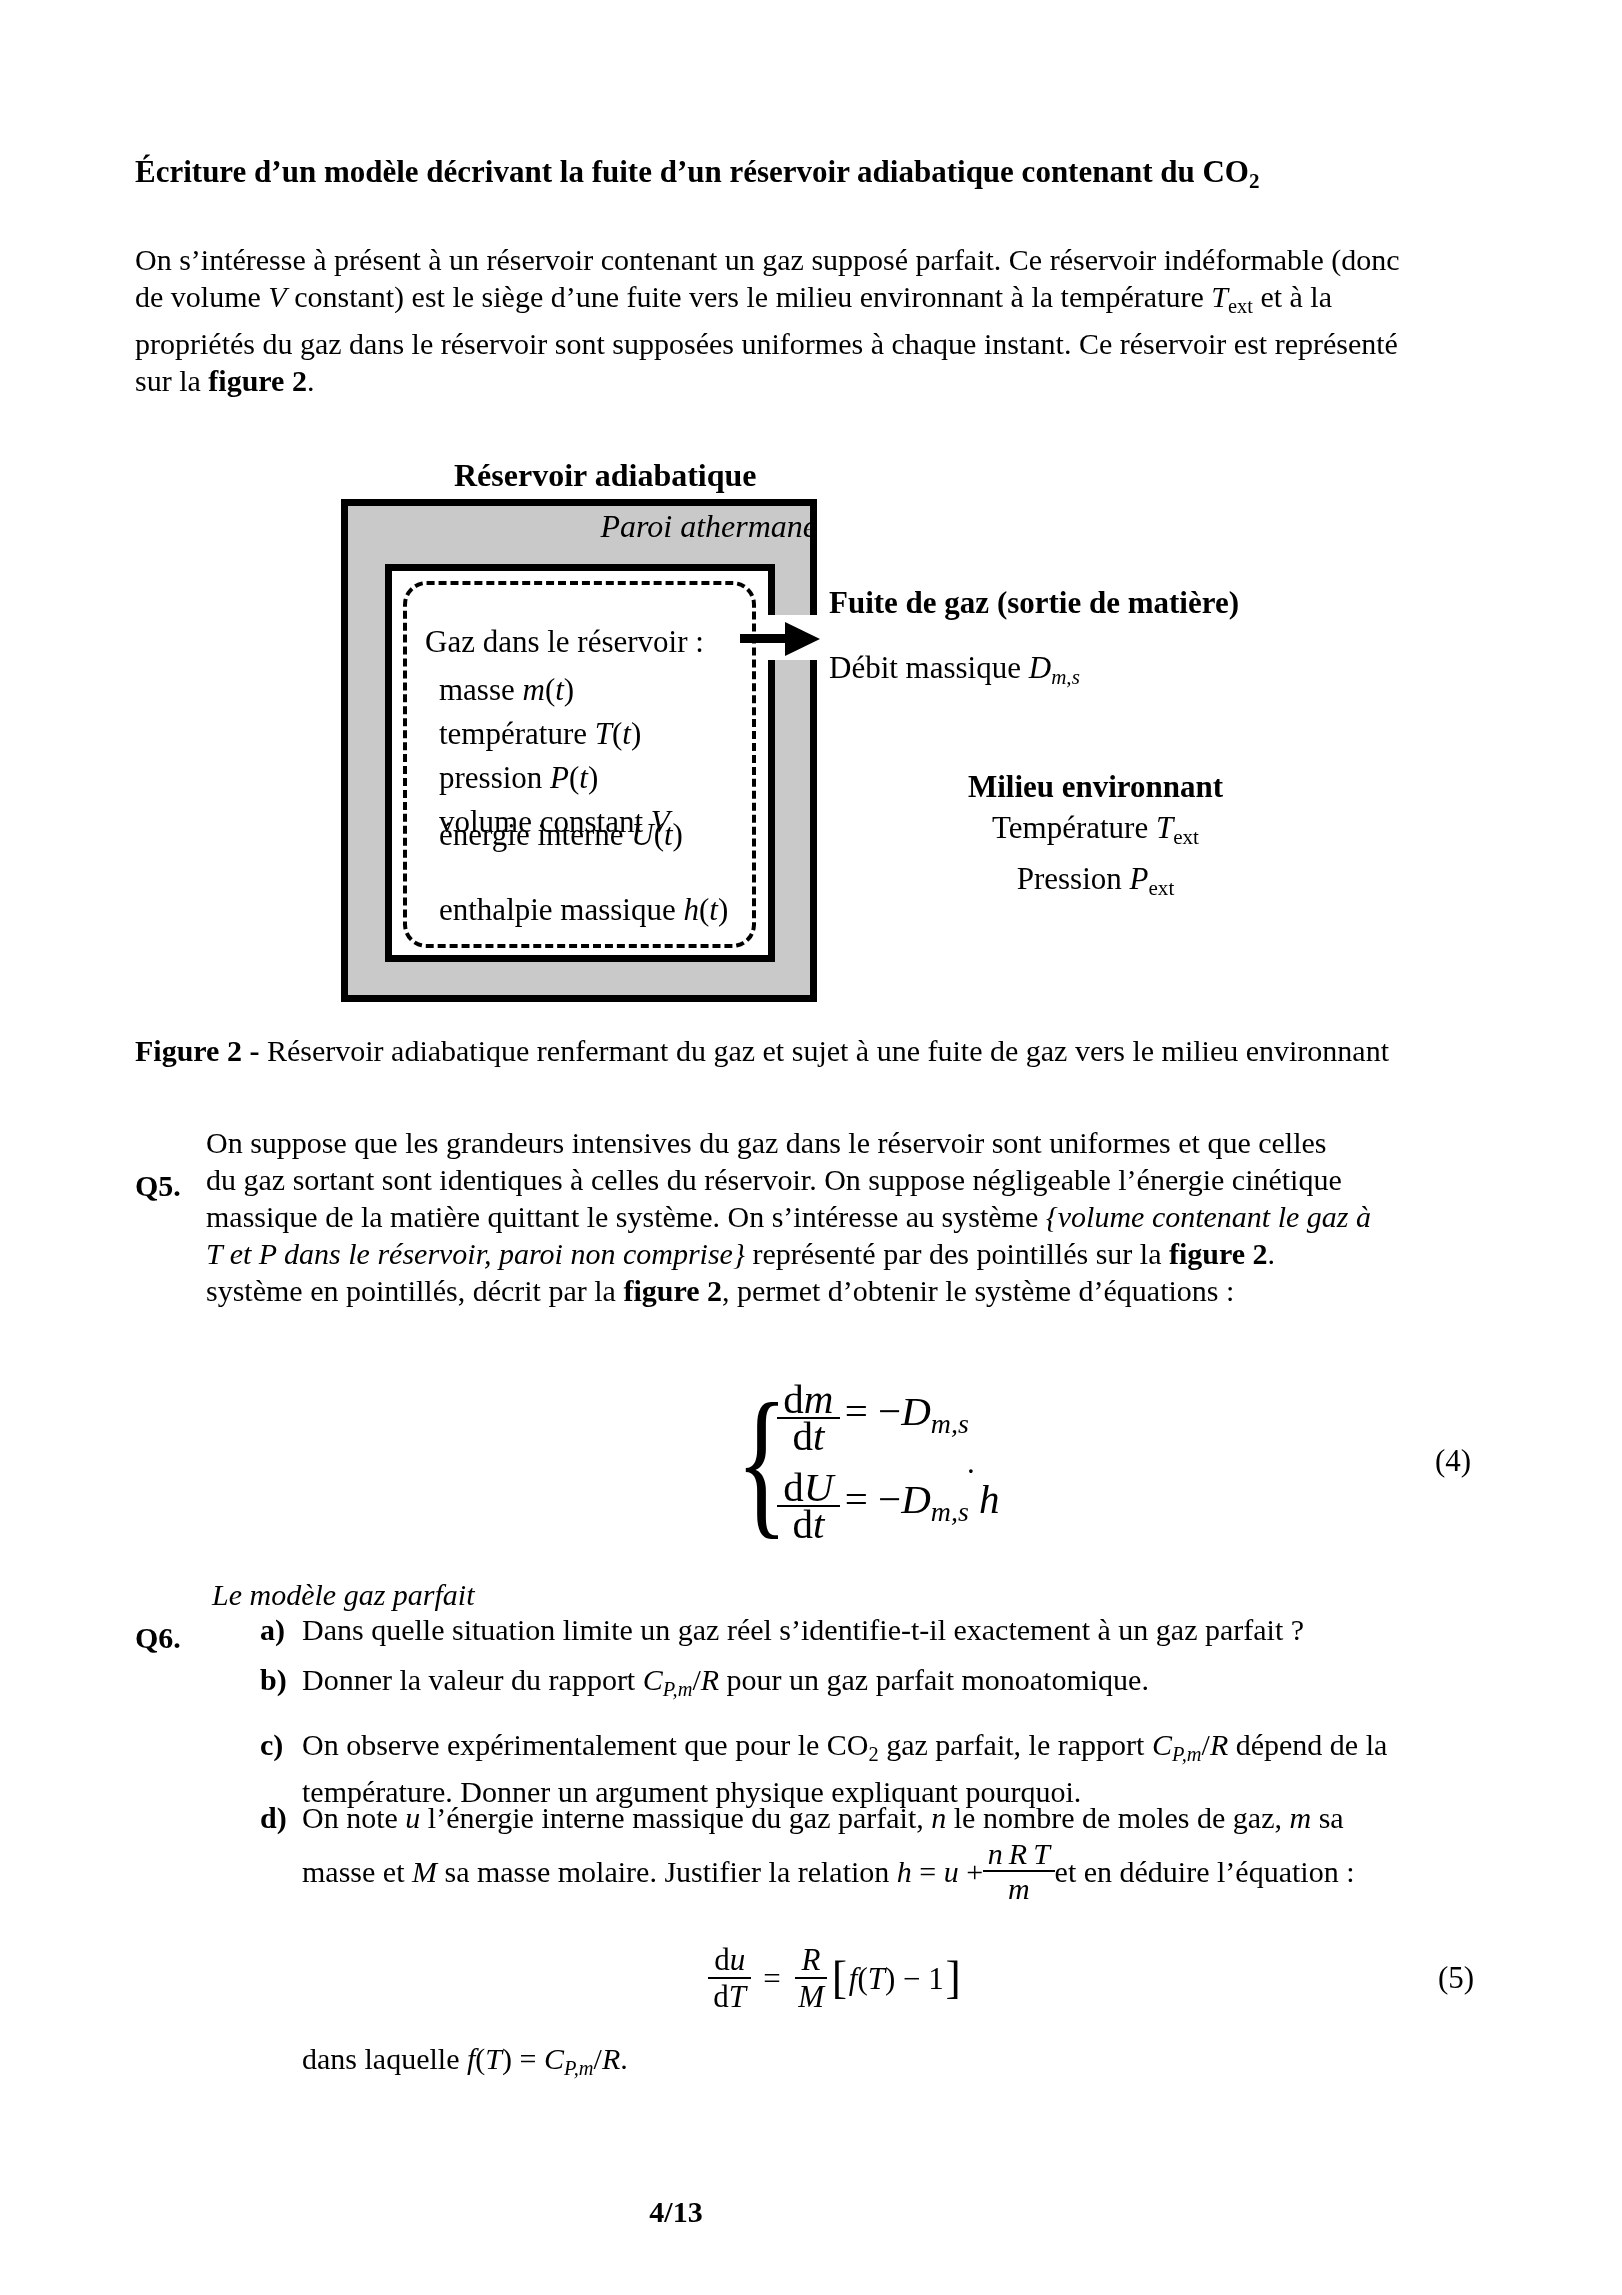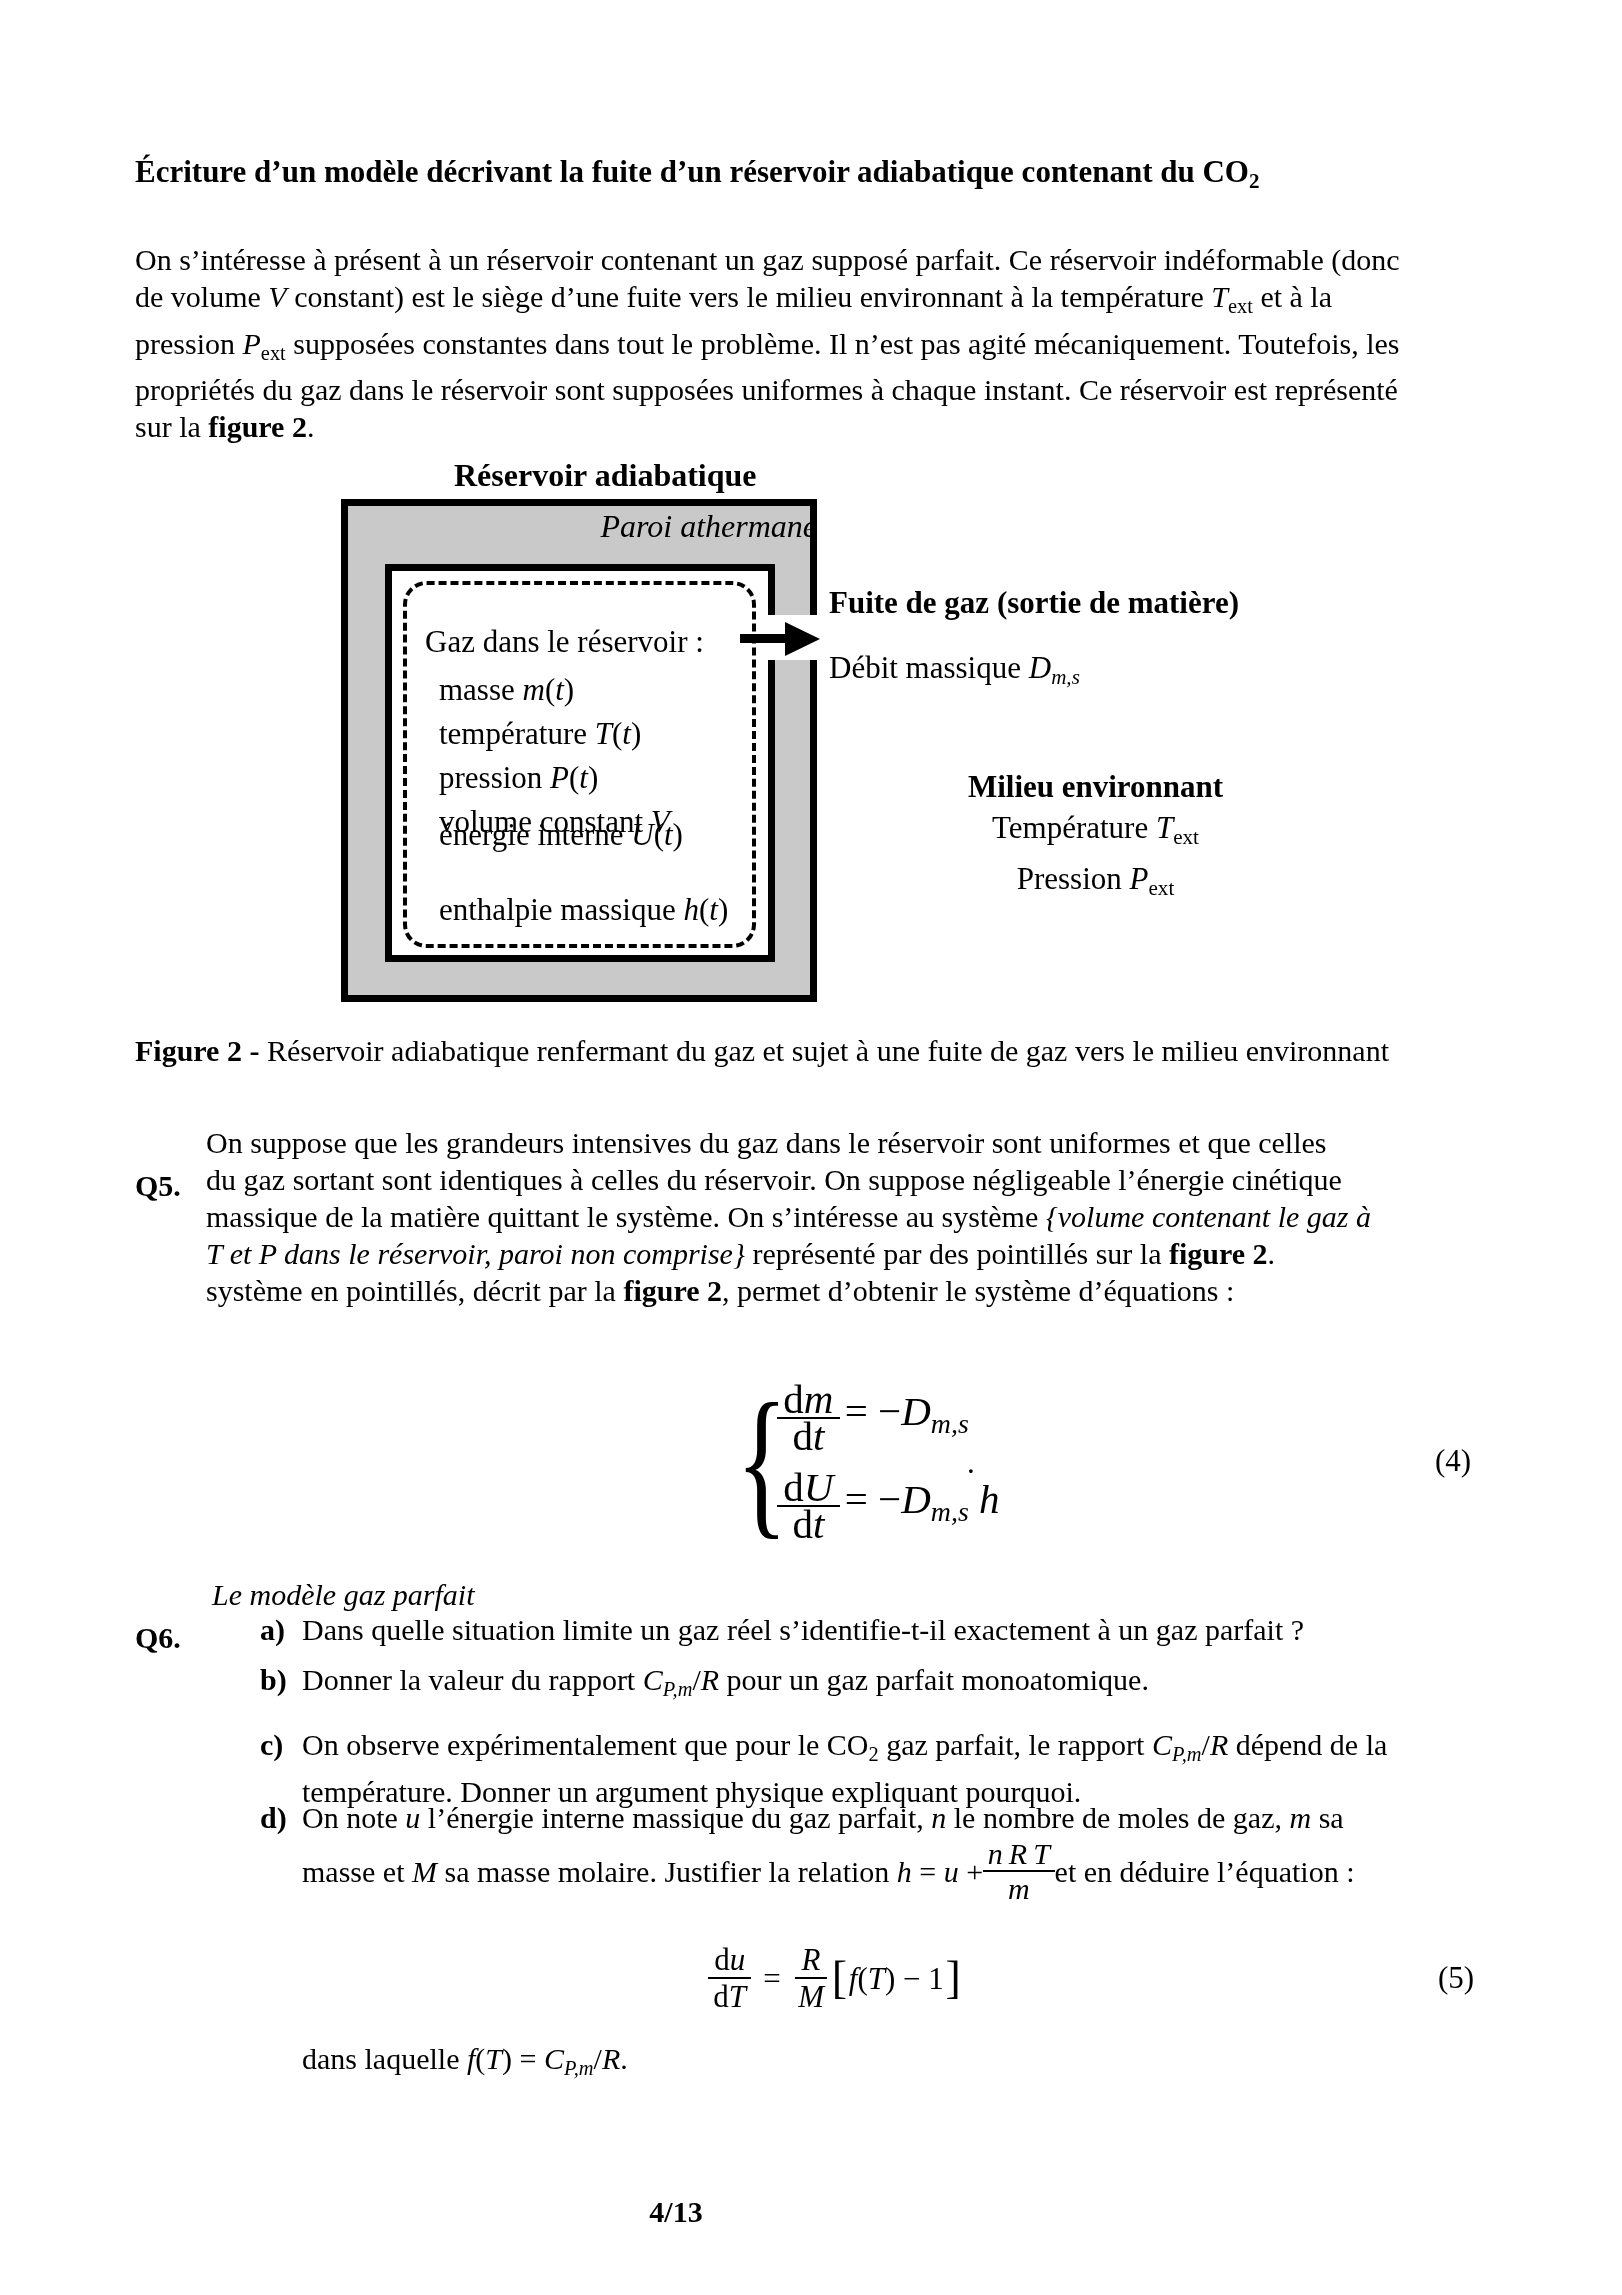--- a/index.html
+++ b/index.html
@@ -55,21 +55,20 @@
 </head>
 <body>
 
 <div class="page">
 
   <div class="abs title" style="left:135px;top:153px;width:1382px"><span class="sg-b">Écriture d’un modèle décrivant la fuite d’un réservoir adiabatique contenant du CO</span><span class="sg-bsub">2</span></div>
 
   <div class="abs" style="left:135px;top:241px;width:1370px">
     <div class="line"><span class="sg-n">On s’intéresse à présent à un réservoir contenant un gaz supposé parfait. Ce réservoir indéformable (donc</span></div>
     <div class="line"><span class="sg-n">de volume </span><span class="sg-i">V</span><span class="sg-n"> constant) est le siège d’une fuite vers le milieu environnant à la température </span><span class="sg-i">T</span><span class="sg-sub">ext</span><span class="sg-n"> et à la</span></div>
-    <div class="line"><span class="sg-n">pression </span><span class="sg-i">P</span><span class="sg-sub">ext</span><span class="sg-n"> supposées constantes dans tout le problème. Il n’est pas agité mécaniquement. Toutefois, les</span></div>
     <div class="line"><span class="sg-n">propriétés du gaz dans le réservoir sont supposées uniformes à chaque instant. Ce réservoir est représenté</span></div>
     <div class="line"><span class="sg-n">sur la </span><span class="sg-b">figure 2</span><span class="sg-n">.</span></div>
   </div>
 
   <div class="abs fig-title" style="left:454px;top:457px">Réservoir adiabatique</div>
 
   <div class="abs fig-outer" style="left: 341px; top: 499px; width: 476px; height: 503px; background-color: rgb(201, 201, 201);"></div>
 
   <div class="abs fig-wall-label" style="left:341px;top:508px;width:476px">Paroi athermane</div>
 

